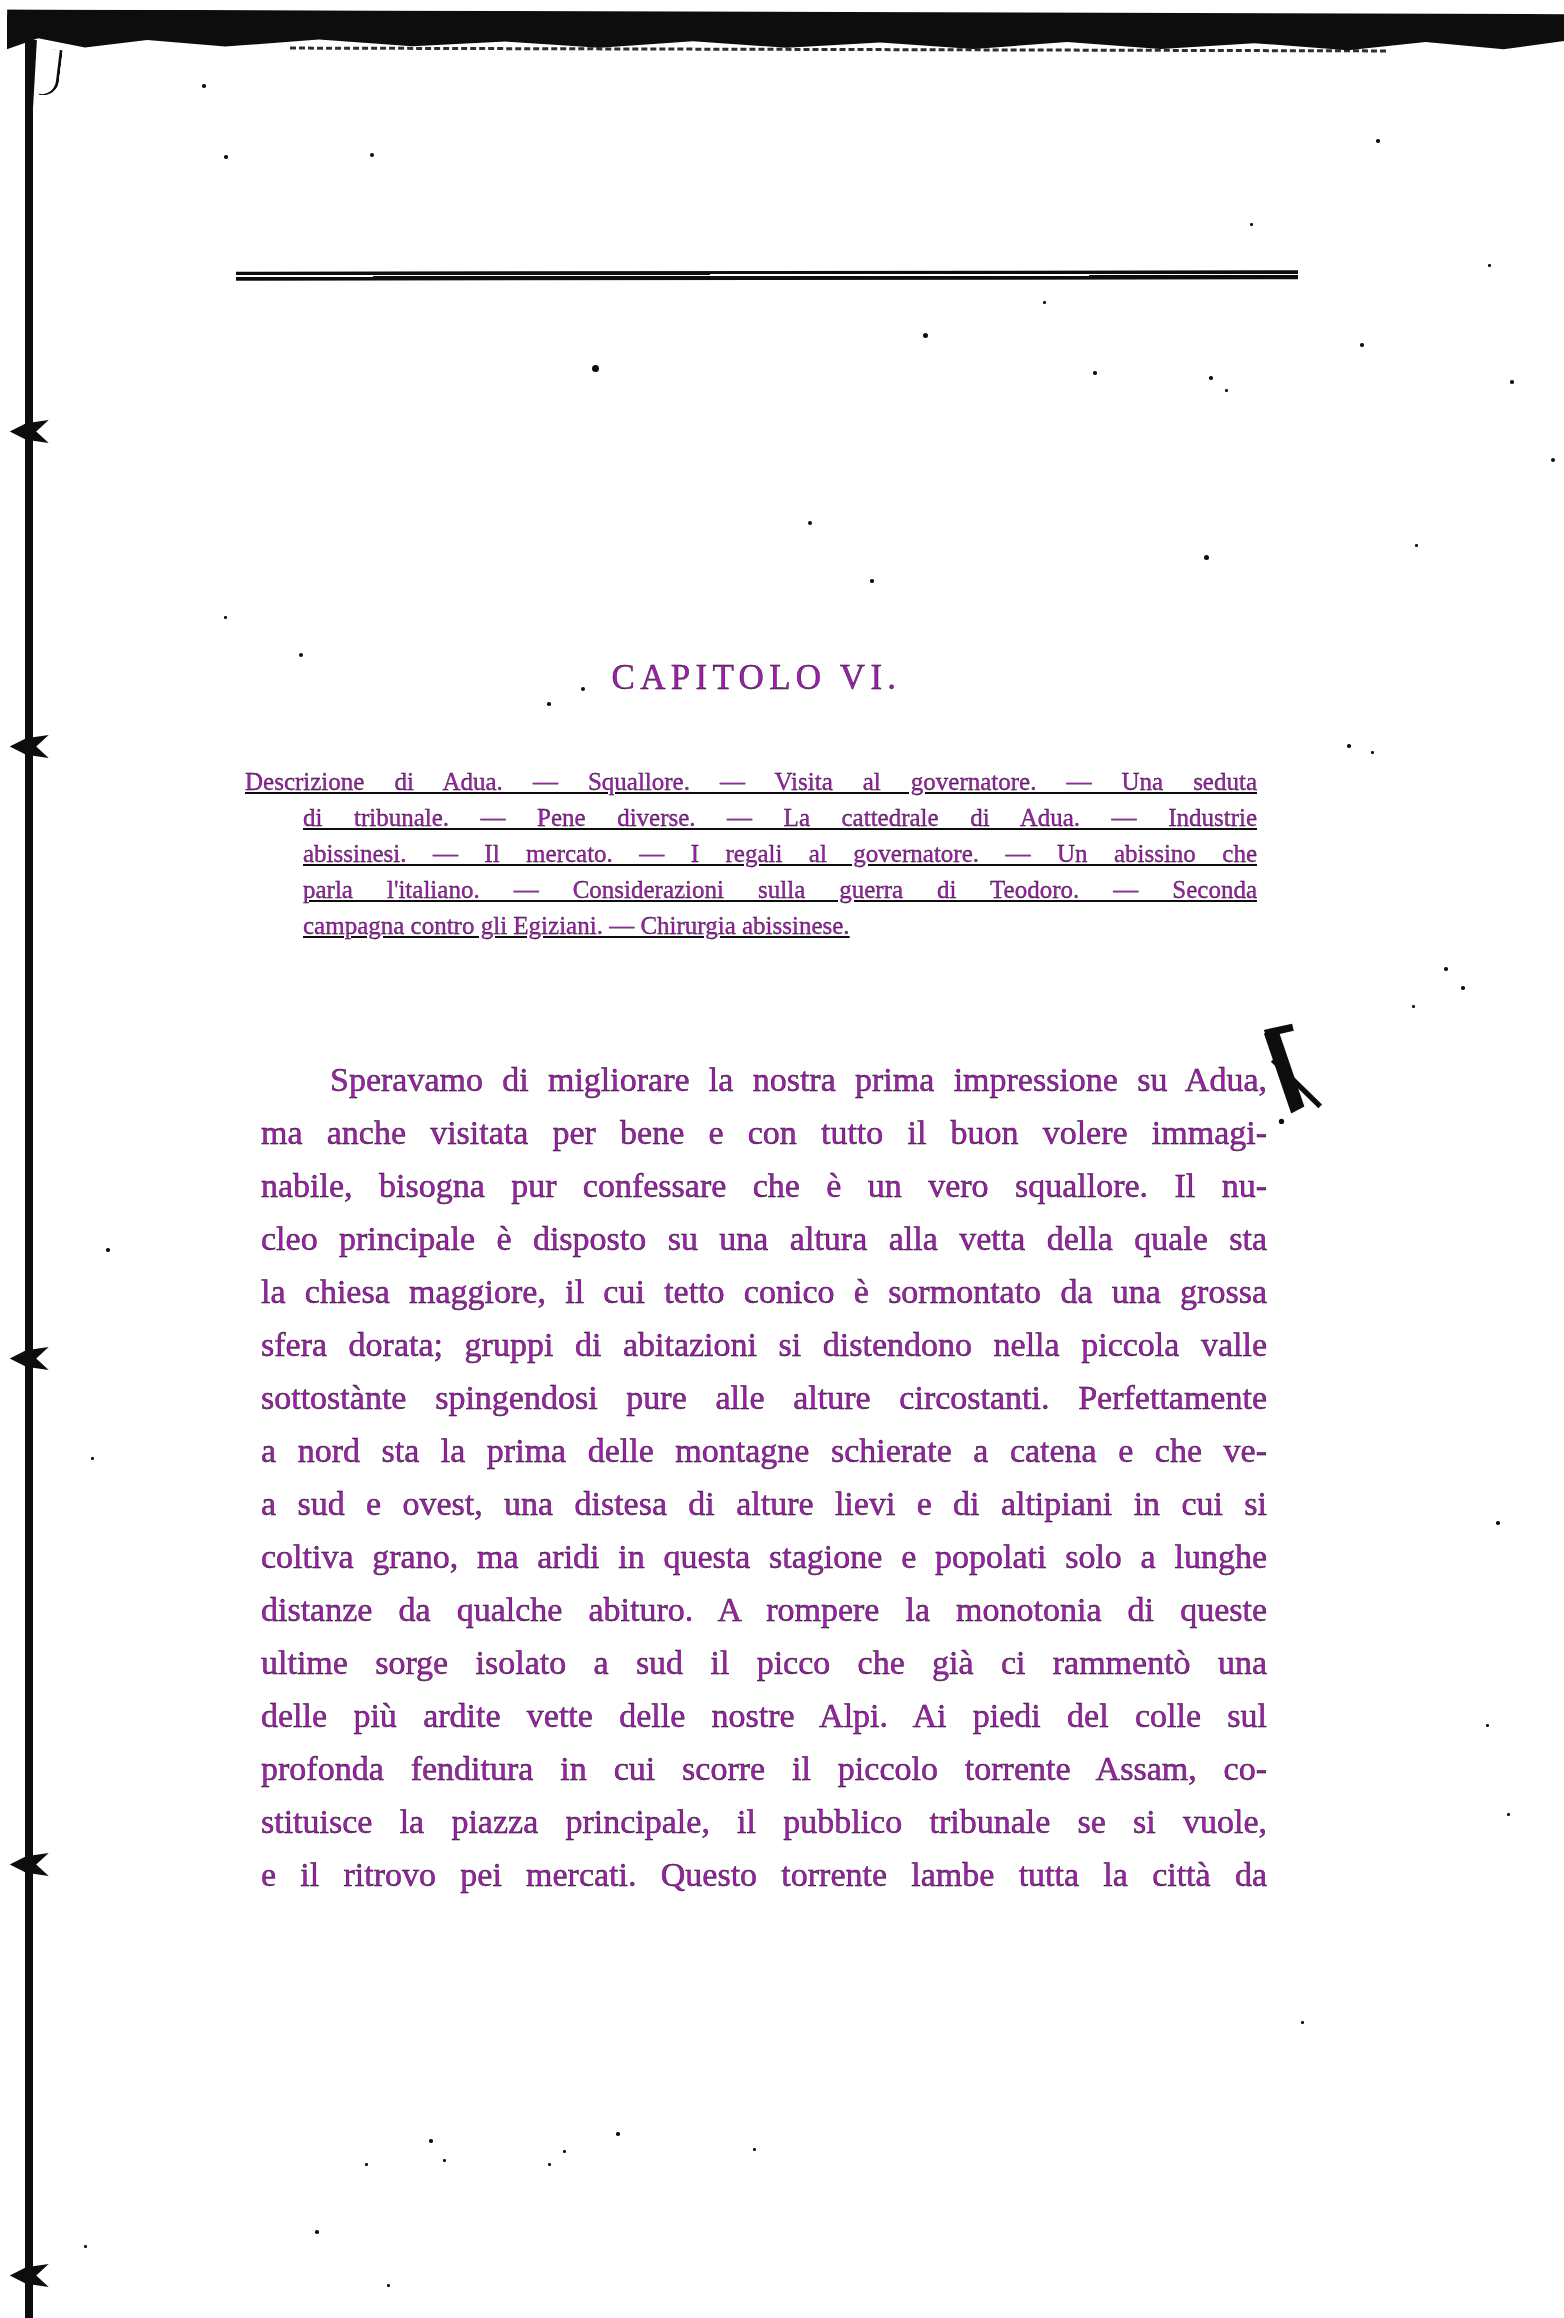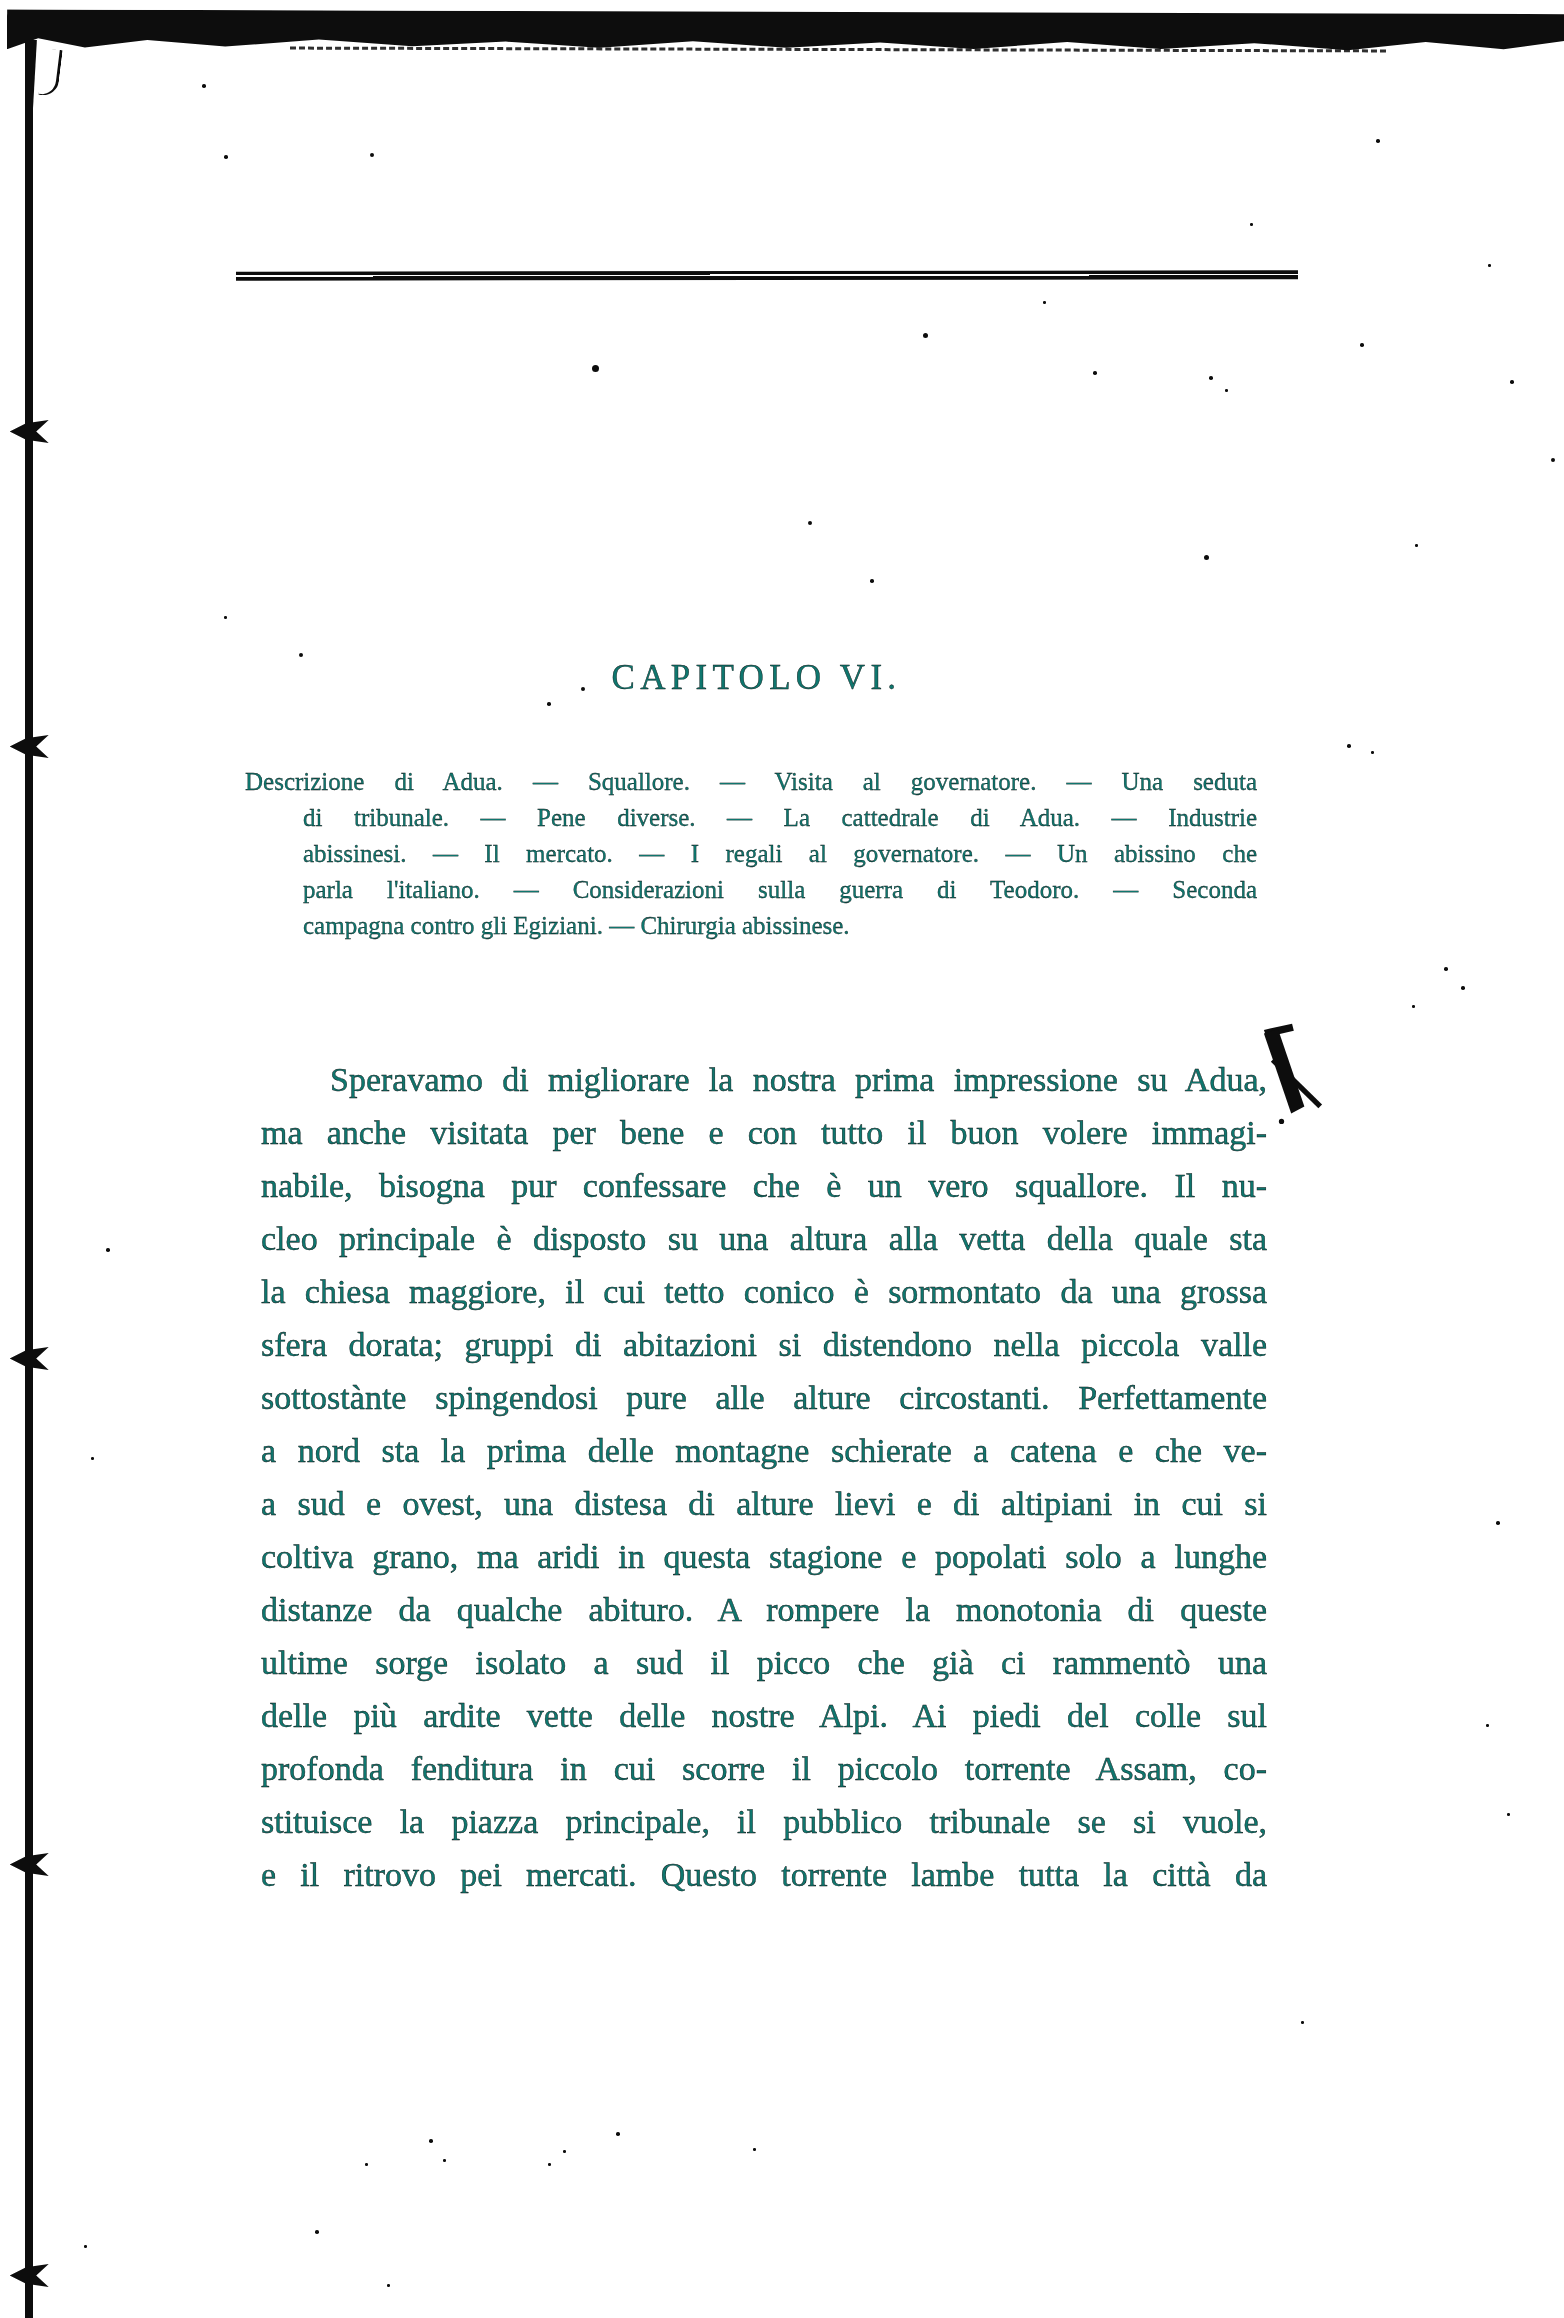--- a/index.html
+++ b/index.html
@@ -3,21 +3,21 @@
 <meta charset="utf-8">
 <style>
   html,body{margin:0;padding:0;}
   .page{
     position:relative;
     width:1564px;
     height:2319px;
     background:#ffffff;
     overflow:hidden;
     font-family:"Liberation Serif", serif;
-    color:#0f766e;
+    color:#a21caf;
   }
   
   .scan-band{
     position:absolute;left:7px;top:10.6px;width:1559px;height:40px;
     background:#0d0d0d;
     transform:rotate(0.12deg);
     clip-path:polygon(0 0,100% 4%,100% 70%,96% 92%,91% 74%,86% 95%,80% 78%,74% 93%,
       68% 76%,62% 94%,56% 78%,50% 92%,44% 76%,38% 93%,32% 78%,26% 90%,
       20% 74%,14% 92%,9% 76%,5% 95%,2% 72%,0 100%);
   }
@@ -56,21 +56,21 @@
   .chapter-title{
     position:absolute;left:246px;top:658px;width:1021px;margin:0;
     text-align:center;font-size:35px;font-weight:normal;letter-spacing:5.3px;
     -webkit-text-stroke:0.4px #0d0d0d;
   }
   .summary{
     position:absolute;left:245px;top:764px;width:1012px;
     font-size:25px;line-height:36px;
     -webkit-text-stroke:0.3px #0d0d0d;
   }
-  .summary-line{padding-left:58px;text-align:justify;text-align-last:justify;}
+  .summary-line{padding-left:58px;text-align:justify;text-align-last:justify;text-decoration:underline;}
   .summary .summary-line:first-child{padding-left:0;}
   .summary .summary-line:last-child{text-align-last:left;}
   .bodytext{
     position:absolute;left:246px;top:1053px;width:1021px;
     font-size:34px;line-height:53px;
     -webkit-text-stroke:0.4px #0d0d0d;
   }
   .body-line{text-align:justify;text-align-last:justify;white-space:normal;margin-left:15px;}
   .bodytext .body-line:first-child{padding-left:69px;}
 </style>

